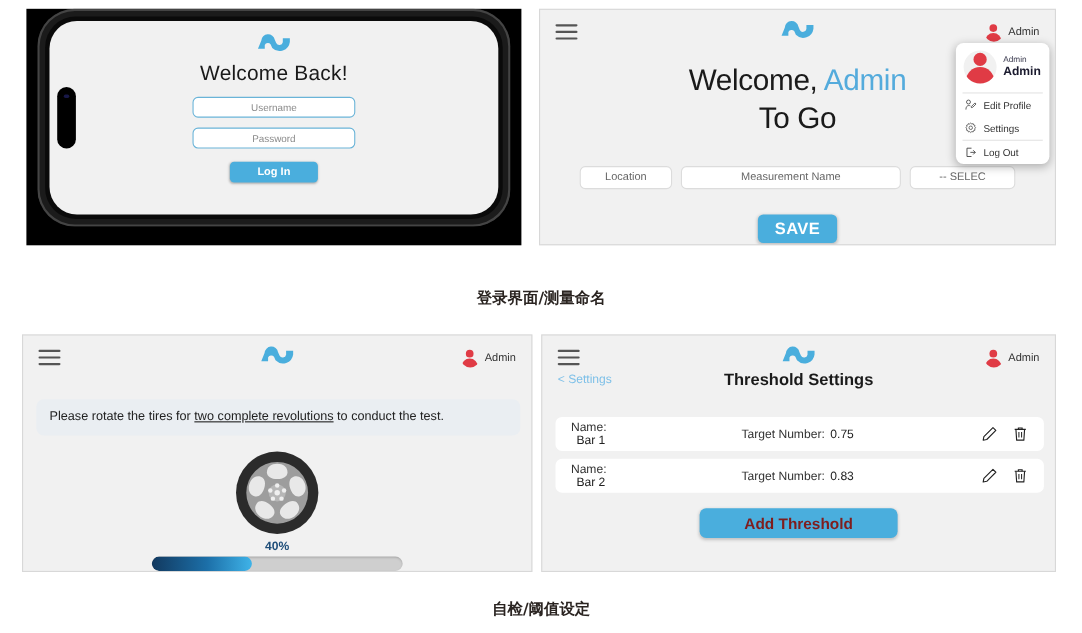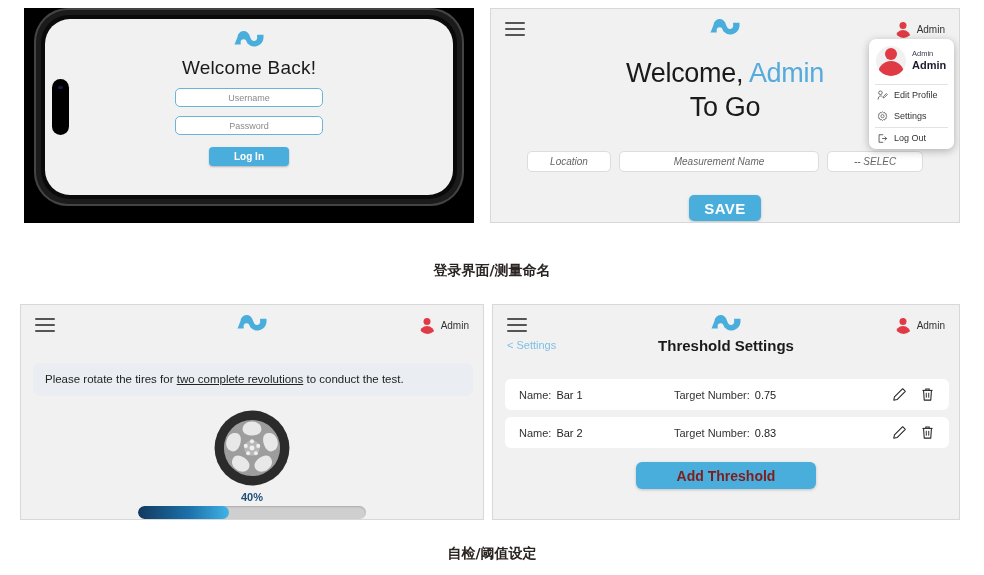--- a/index.html
+++ b/index.html
@@ -126,21 +126,21 @@
   .big-welcome .blue { color: #54abdc; }
 
   .field-row {
     position: absolute; left: 0; top: 142px; width: 100%;
     display: flex; justify-content: center; align-items: center; gap: 8px;
     padding: 0 30px;
   }
   .txt-field {
     height: 21px; background: #fff; border: 1px solid #dcdcdc;
     border-radius: 5px; display: flex; align-items: center; justify-content: center;
-    font-size: 10px; color: #666; font-style: italic;
+    font-size: 10px; color: #666;
   }
   #field-location { width: 84px; }
   #field-measurement { width: 200px; }
   #field-select { width: 96px; }
 
   .save-btn {
     position: absolute; left: 50%; top: 186px; transform: translateX(-50%);
     width: 72px; height: 26px; background: #4aaedd; border-radius: 5px;
     color: #fff; font-size: 15px; font-weight: 700; letter-spacing: .4px;
     display: flex; align-items: center; justify-content: center;
@@ -152,21 +152,21 @@
     position: absolute; right: 5px; top: 30px; width: 85px;
     background: #fff; border-radius: 7px;
     box-shadow: 0 2px 9px rgba(0,0,0,.28);
     z-index: 20; overflow: hidden;
   }
   .dd-head { display: flex; align-items: center; gap: 6px; padding: 7px 7px 8px 7px; }
   .dd-head .names { line-height: 1.15; }
   .dd-head .n1 { font-size: 7.5px; color: #3b3b4f; }
   .dd-head .n2 { font-size: 11px; color: #1a1a2e; font-weight: 700; }
   .dd-sep { height: 1px; background: #e3e3e3; margin: 0 6px; }
-  .dd-item { display: flex; align-items: flex-start; gap: 6px; padding: 5px 8px;
+  .dd-item { display: flex; align-items: center; gap: 6px; padding: 5px 8px;
              font-size: 9px; color: #333; }
   .dd-item svg { flex: none; }
 
   
   .caption {
     position: absolute; width: 100%; text-align: center;
     font-size: 14px; font-weight: 700; color: #2b2522;
     font-family: "DejaVu Sans", sans-serif;
   }
   #caption-top { left: 0; top: 262px; }
@@ -208,21 +208,21 @@
   .th-title { position: absolute; left: 50%; transform: translateX(-50%);
               font-size: 15px; font-weight: 700; color: #1a1a1a; }
   .th-row {
     position: absolute; left: 12px; width: 444px; height: 31px;
     background: #fff; border-radius: 6px;
     display: flex; align-items: center; padding: 0 14px;
     font-size: 11px; color: #222;
   }
   .th-row .lbl { color: #333; }
   .th-row .val { font-weight: 400; margin-left: 5px; }
-  .th-row .cell-name { width: 155px; display: flex; }
+  .th-row .cell-name { width: 155px; display: flex; flex-direction: column; }
   .th-row .cell-target { flex: 1; display: flex; }
   .th-row .icons { display: flex; gap: 13px; align-items: center; }
   #th-row-0 { top: 74px; }
   #th-row-1 { top: 112px; }
   .add-btn {
     position: absolute; left: 50%; top: 157px; transform: translateX(-50%);
     width: 180px; height: 27px; background: #4aaedd; border-radius: 6px;
     color: #7f1d1d; font-size: 14px; font-weight: 700;
     display: flex; align-items: center; justify-content: center;
     box-shadow: 0 1px 3px rgba(0,0,0,.2);

